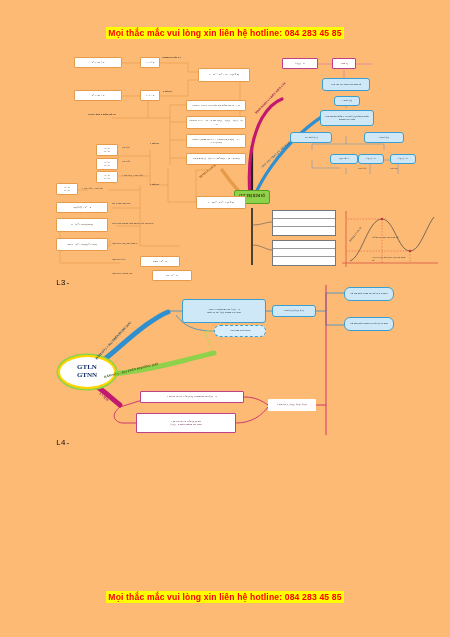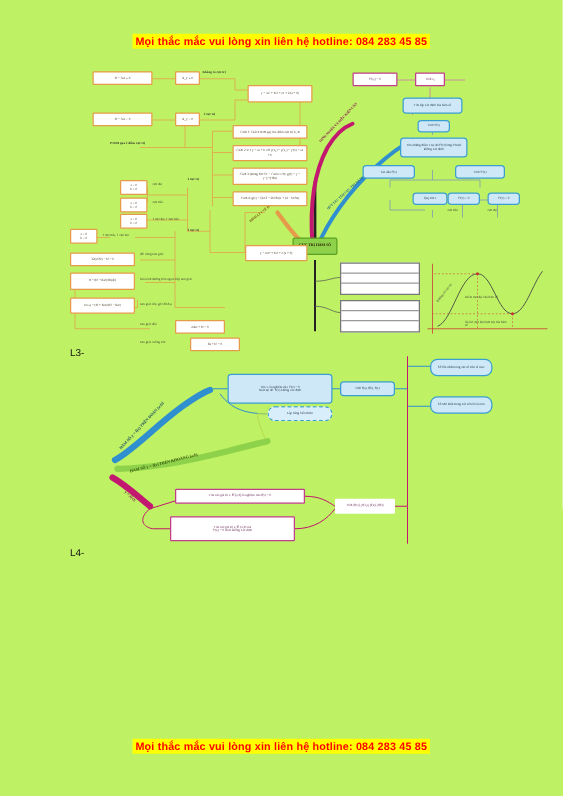--- a/index.html
+++ b/index.html
@@ -4,21 +4,21 @@
 <style>
   * { box-sizing: border-box; }
   html, body { margin:0; padding:0; }
   body {
     width:450px; height:637px;
     background:#ffffff;
     font-family:"Liberation Serif", serif;
     position:relative;
     overflow:hidden;
   }
-  .page { position:absolute; inset:0; background:#bef264; }
+  .page { position:absolute; inset:0; background:#fdba74; }
 
   .banner {
     position:absolute; left:0; width:450px;
     text-align:center;
     font-family:"Liberation Sans", sans-serif;
     font-weight:bold;
     font-size:8.6px;
     letter-spacing:0.15px;
   }
   .banner span {
@@ -26,21 +26,21 @@
     padding:1px 2px;
     white-space:nowrap;
   }
   #banner-top { top:28px; }
   #banner-bottom { top:592px; }
 
   .map-label {
     position:absolute;
     font-size:8px;
     color:#111;
-    font-family:Liberation Sans, sans-serif;
+    font-family:Liberation Mono, monospace;
   }
 
   
   .mm { position:absolute; }
   .node {
     position:absolute;
     border:0.7px solid #999;
     background:#fff;
     font-size:2.6px;
     line-height:1.25;
@@ -293,20 +293,24 @@
         <path d="M120,122 C112,128 112,136 122,138"></path>
         <path d="M120,122 L152,112"></path>
         <path d="M122,138 L140,138"></path>
         <path d="M244,112 C256,112 262,116 268,120"></path>
         <path d="M236,138 C252,138 262,130 268,122"></path>
         <path d="M316,120 L326,120 L326,0"></path>
         <path d="M326,120 L326,150"></path>
       </g>
     </svg>
 
+    <div class="center-node" id="gtln-center" style="left:58px; top:70px; width:58px; height:34px; flex-direction:column;">
+      <span>GTLN</span>
+      <span>GTNN</span>
+    </div>
 
     <div class="lbl-rot" style="left:96px; top:72px; transform:rotate(-47deg); color:#14405f; font-size:3.2px;">HÀM SỐ y = f(x) TRÊN ĐOẠN [a;b]</div>
     <div class="lbl-rot" style="left:104px; top:90px; transform:rotate(-14deg); color:#2f4a08; font-size:3.2px;">HÀM SỐ y = f(x) TRÊN KHOẢNG (a;b)</div>
     <div class="lbl-rot" style="left:100px; top:106px; transform:rotate(42deg); color:#7a0c48; font-size:3.2px;">y = |f(x)|</div>
 
     <div class="node n-blue-r" style="left:170px; top:20px; width:94px; height:12px; background:none; border:none; color:#333;">Hàm số liên tục trên đoạn [a;b]</div>
     <div class="node n-blue" style="left:182px; top:14px; width:84px; height:24px; white-space:pre; position:absolute; left:182px;">Tìm xᵢ là nghiệm của  f'(x) = 0
 hoặc tại đó  f'(x) không xác định</div>
     <div class="node n-blue" style="left:272px; top:20px; width:44px; height:12px;">Tính f(a), f(b), f(xᵢ)</div>
     <div class="node n-blue-r" style="left:344px; top:2px; width:50px; height:14px;">Số lớn nhất trong các số trên là max</div>

